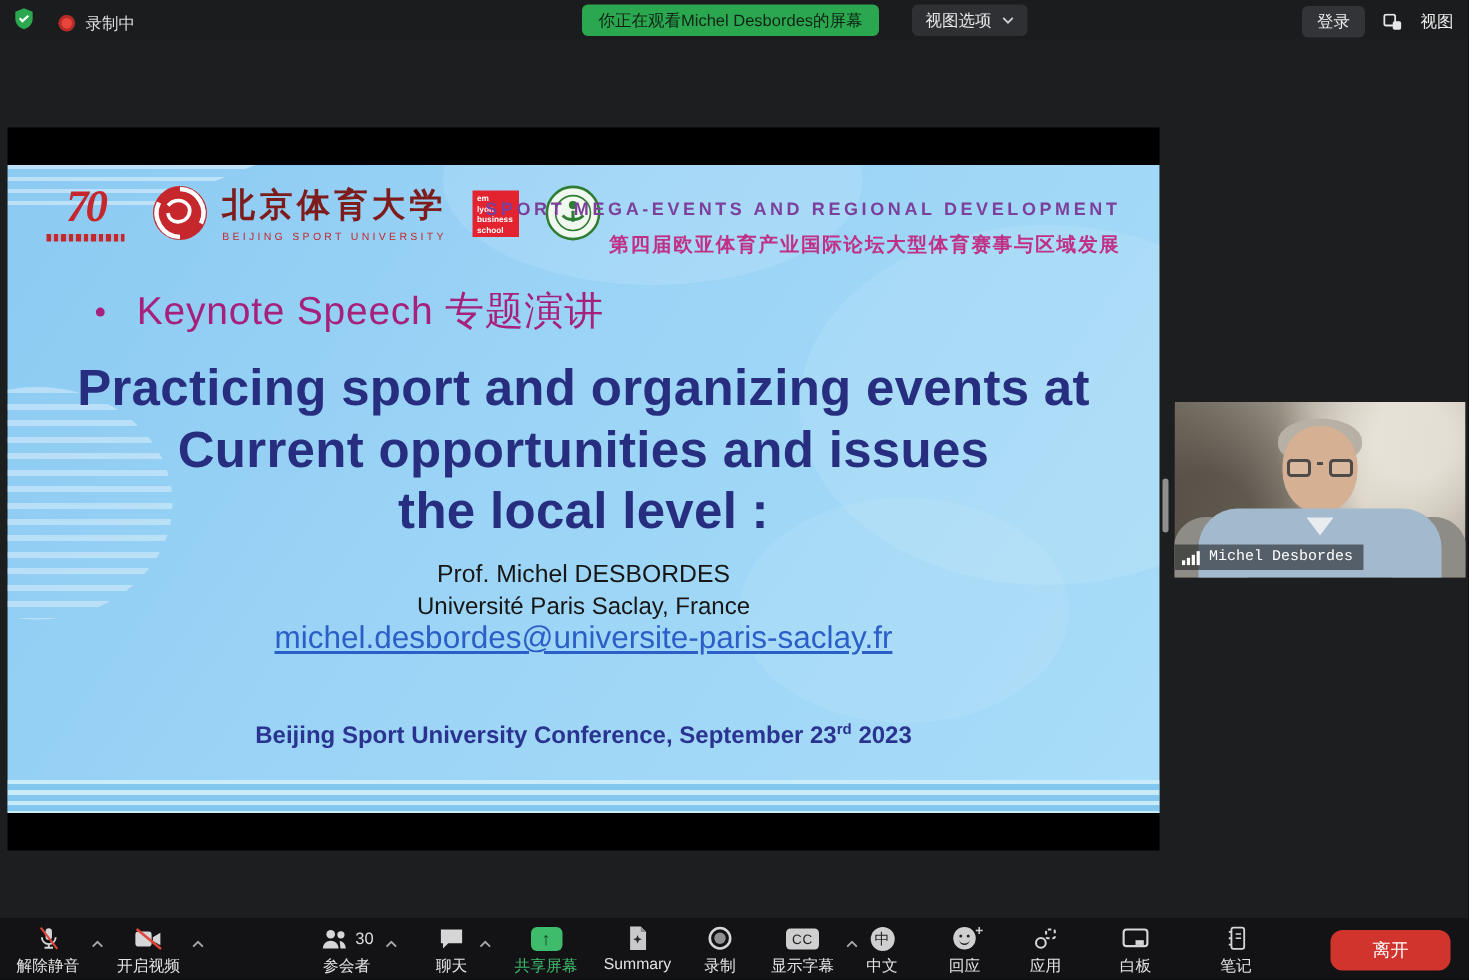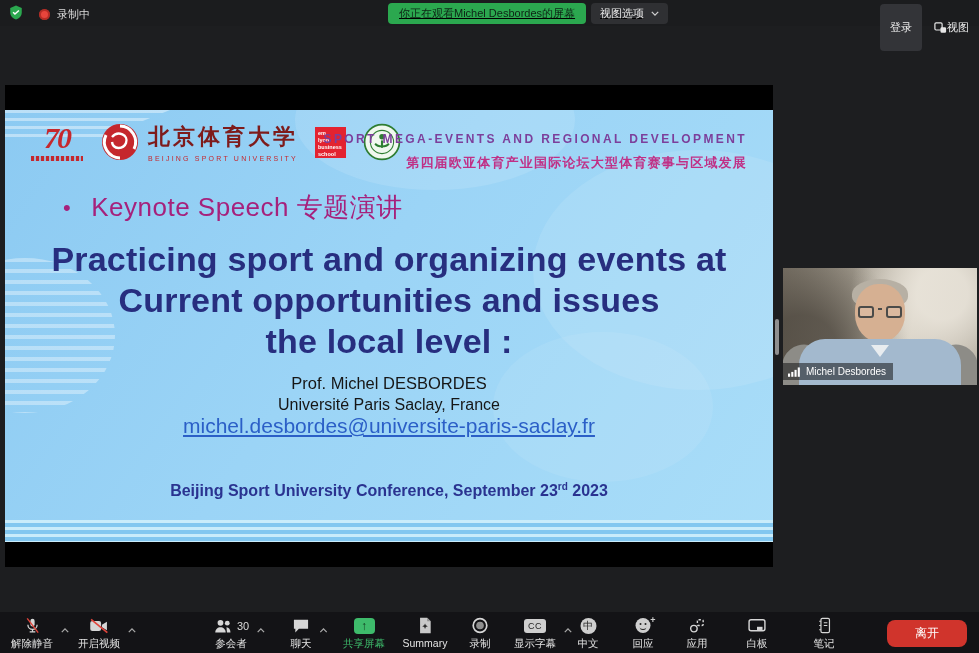--- a/index.html
+++ b/index.html
@@ -10,27 +10,27 @@
     font-family:"Liberation Sans","DejaVu Sans",sans-serif;
     -webkit-font-smoothing:antialiased;
   }
 
   
   .topbar { position:absolute; top:0; left:0; right:0; height:26px; background:#1b1c1e; }
   .tb-left { position:absolute; left:9px; top:5px; display:flex; align-items:center; gap:16px; }
   .rec-chip { display:flex; align-items:center; gap:7px; color:#dcdcdc; font-size:11px; }
   .rec-dot { width:11px; height:11px; border-radius:50%; background:#e8453c;
              box-shadow:inset 0 0 0 2px rgba(120,15,10,.45); }
-  .tb-center { position:absolute; left:388px; top:3px; display:flex; gap:5px; align-items:flex-end;text-decoration:underline; }
+  .tb-center { position:absolute; left:388px; top:3px; display:flex; gap:22px; align-items:flex-end; }
   .watch-pill { background:#2BA84F; color:#0e2315; font-size:11px; padding:3px 11px; border-radius:4px; white-space:nowrap; }
   .viewopt { background:#2f3033; color:#e8e8e8; font-size:11px; padding:3px 9px; border-radius:4px;
              display:flex; align-items:center; gap:7px; border:none; cursor:pointer; }
   .tb-right { position:absolute; right:10px; top:4px; display:flex; align-items:center; gap:12px; }
-  .signin { background:#333438; color:#ededed; font-size:11px; padding:16px 10px; border-radius:4px; border:none; cursor:pointer; }
-  .view-btn { display:flex; align-items:center; gap:0; color:#ededed; font-size:11px; cursor:pointer; background:none; border:none; }
+  .signin { background:#333438; color:#ededed; font-size:11px; padding:3px 10px; border-radius:4px; border:none; cursor:pointer; }
+  .view-btn { display:flex; align-items:center; gap:12px; color:#ededed; font-size:11px; cursor:pointer; background:none; border:none; }
 
   
   .shared-screen { position:absolute; left:5px; top:85px; width:768px; height:482px; background:#000; }
   .slide { position:absolute; left:0; top:25px; width:768px; height:432px; overflow:hidden;
            background:linear-gradient(125deg,#8ccaf2 0%,#9bd4f6 45%,#a9ddf8 100%); }
 
   .deco-tl { position:absolute; left:0; top:0; width:165px; height:30px; opacity:.75;
              background:repeating-linear-gradient(180deg, rgba(255,255,255,.55) 0 3px, transparent 3px 8px);
              clip-path:polygon(0 0,100% 0,55% 100%,0 100%); }
   .deco-ellipse { position:absolute; left:-70px; top:148px; width:180px; height:155px; border-radius:50%; opacity:.6;
@@ -78,21 +78,21 @@
 
   .slide-footer { position:absolute; left:0; right:0; top:371px; text-align:center;
                   color:#2a3390; font-weight:bold; font-size:16px; }
   .slide-footer sup { font-size:10px; }
 
   
   .panel-handle { position:absolute; left:775px; top:319px; width:4px; height:36px; border-radius:2px;
                   background:#8f8f8f; cursor:ew-resize; }
 
   
-  .video-thumb { position:absolute; left:783px; top:268px; width:194px; height:117px; background:#000; overflow:hidden; }
+  .video-thumb { position:absolute; left:783px; top:268px; width:194px; height:117px; background:#000; overflow:hidden;font-family:Liberation Mono, monospace; }
   .vt-bg { position:absolute; inset:0;
            background:
              radial-gradient(circle at 82% 22%, rgba(235,230,220,.85) 0 14%, rgba(235,230,220,0) 50%),
              radial-gradient(circle at 10% 70%, rgba(70,64,56,.7) 0 18%, rgba(70,64,56,0) 55%),
              linear-gradient(100deg,#7c7569 0%,#a69f92 38%,#cfc8bb 65%,#aaa396 100%); }
   .person { position:absolute; inset:0; }
   .person-hair { position:absolute; left:50%; top:11px; transform:translateX(-50%); width:56px; height:30px;
                  background:#b7b0a4; border-radius:50% 50% 42% 42%; }
   .person-head { position:absolute; left:50%; top:16px; transform:translateX(-50%); width:50px; height:58px;
                  background:#d6b092; border-radius:46% 46% 48% 48%; }

